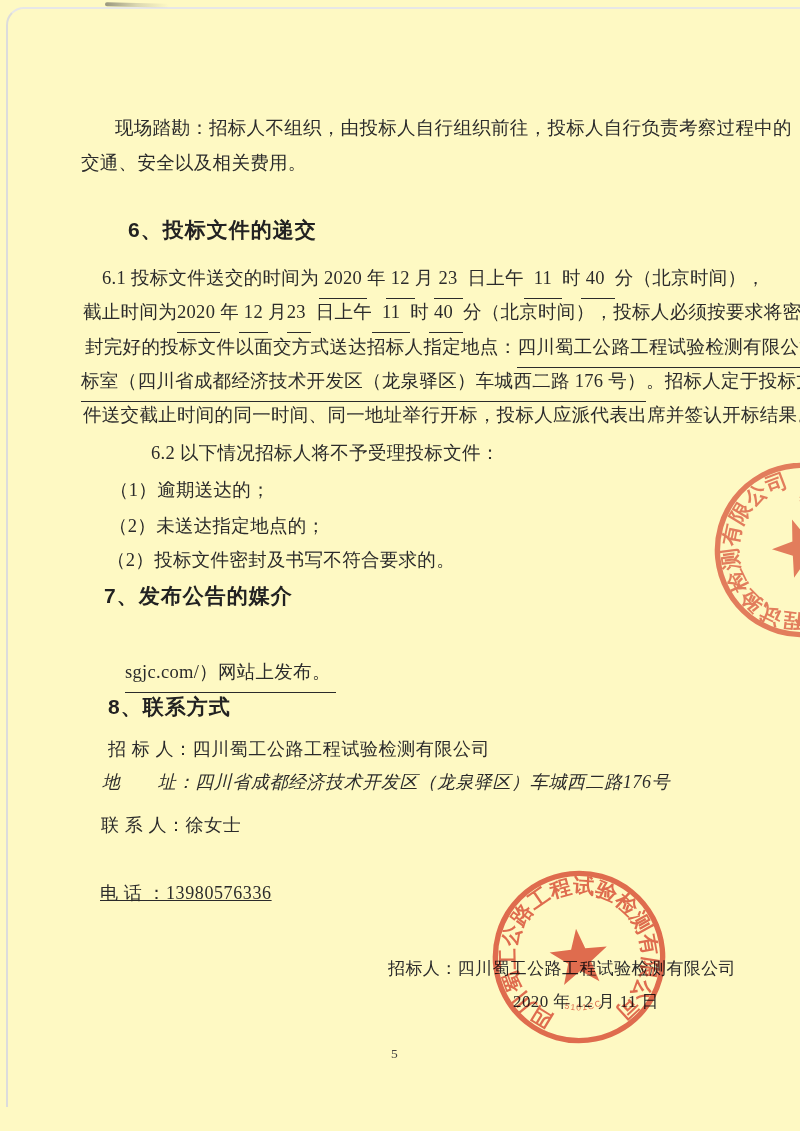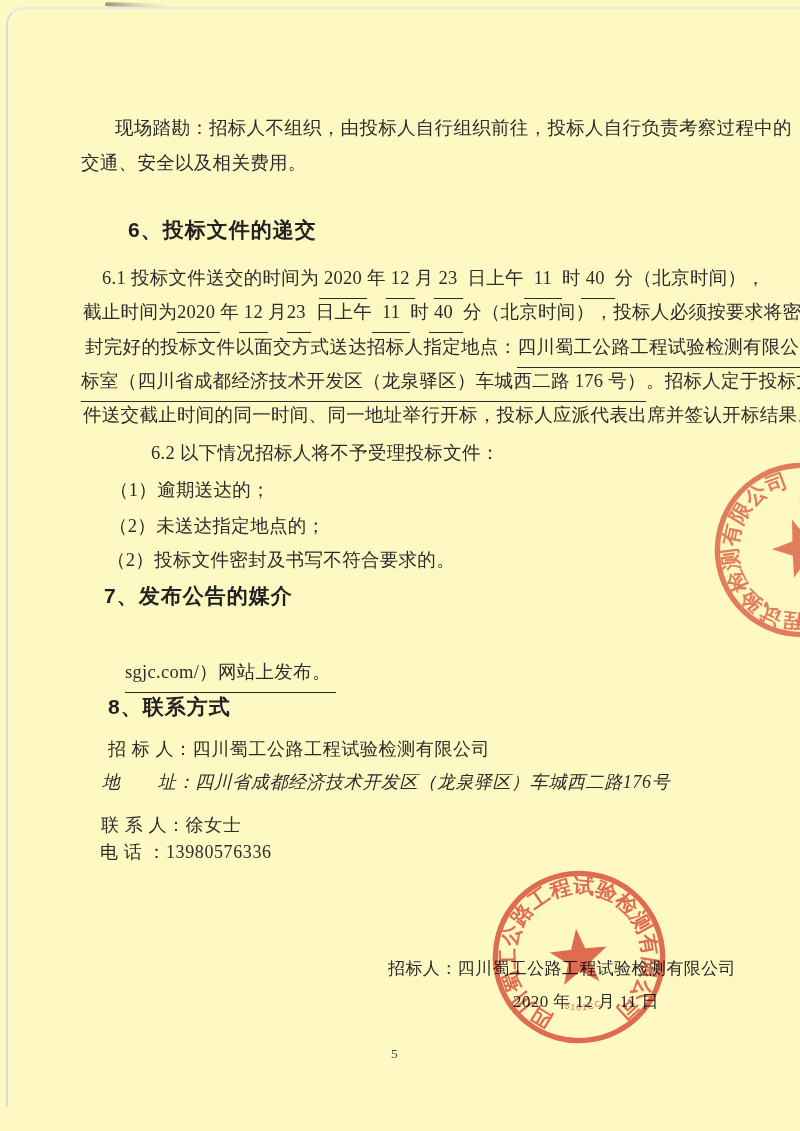--- a/index.html
+++ b/index.html
@@ -53,21 +53,21 @@
   <div class="ln" style="left:109px;top:515px;">（2）未送达指定地点的；</div>
   <div class="ln" style="left:107px;top:549px;">（2）投标文件密封及书写不符合要求的。</div>
 
   <div class="ln hd" style="left:104px;top:583px;">7、发布公告的媒介</div>
   <div class="ln" style="left:125px;top:661px;"><span class="u">sgjc.com/）网站上发布。 </span></div>
 
   <div class="ln hd" style="left:108px;top:694px;">8、联系方式</div>
   <div class="ln contact" style="left:108px;top:738px;">招 标 人：四川蜀工公路工程试验检测有限公司</div>
   <div class="ln contact" style="left:102px;top:771px;font-style:italic;">地　　址：四川省成都经济技术开发区（龙泉驿区）车城西二路176号</div>
   <div class="ln contact" style="left:101px;top:806px;margin-top:8px;">联 系 人：徐女士</div>
-  <div class="ln contact" style="left:100px;top:841px;">电 话 ：13980576336</div>
+  <div class="ln contact" style="left:100px;top:882px;text-decoration:underline;">电 话 ：13980576336</div>
 
   <div class="ln sig" style="left:388px;top:958px;">招标人：四川蜀工公路工程试验检测有限公司</div>
   <div class="ln sig" style="left:513px;top:991px;">2020 年 12 月 11 日</div>
 
   <div class="ln pageno" style="left:391px;top:1046px;">5</div>
 
   <svg class="stamp" id="stamp-bottom" viewBox="0 0 200 200">
     <defs>
       <path id="sb-arc" d="M66.2,163.6 A72,72 0 1 1 133.8,163.6" fill="none"></path>
       <path id="sb-ser" d="M77.5,155.6 A60,60 0 0 0 122.5,155.6" fill="none"></path>

